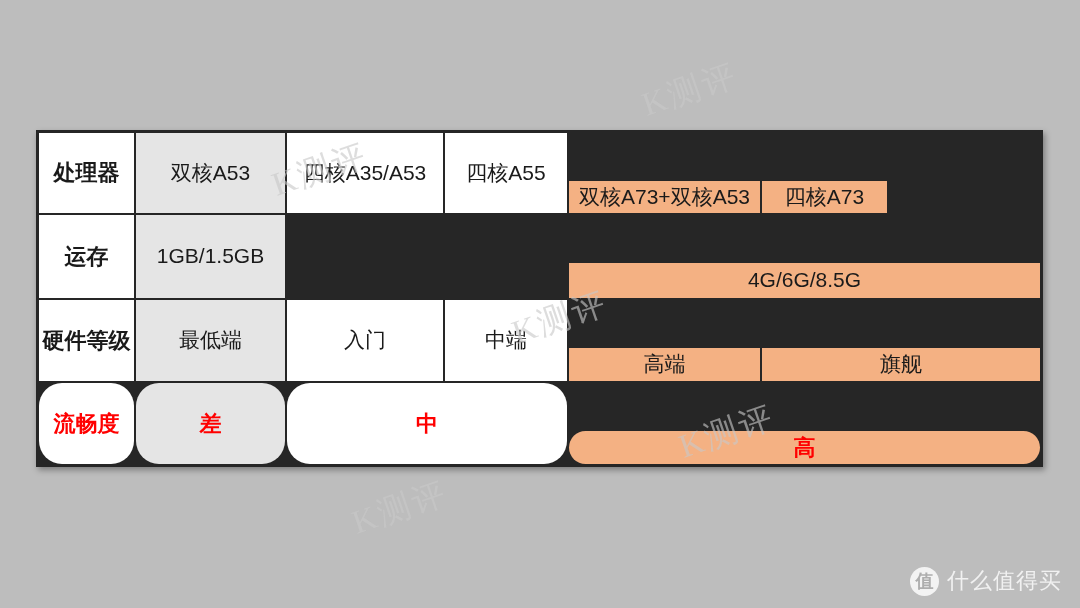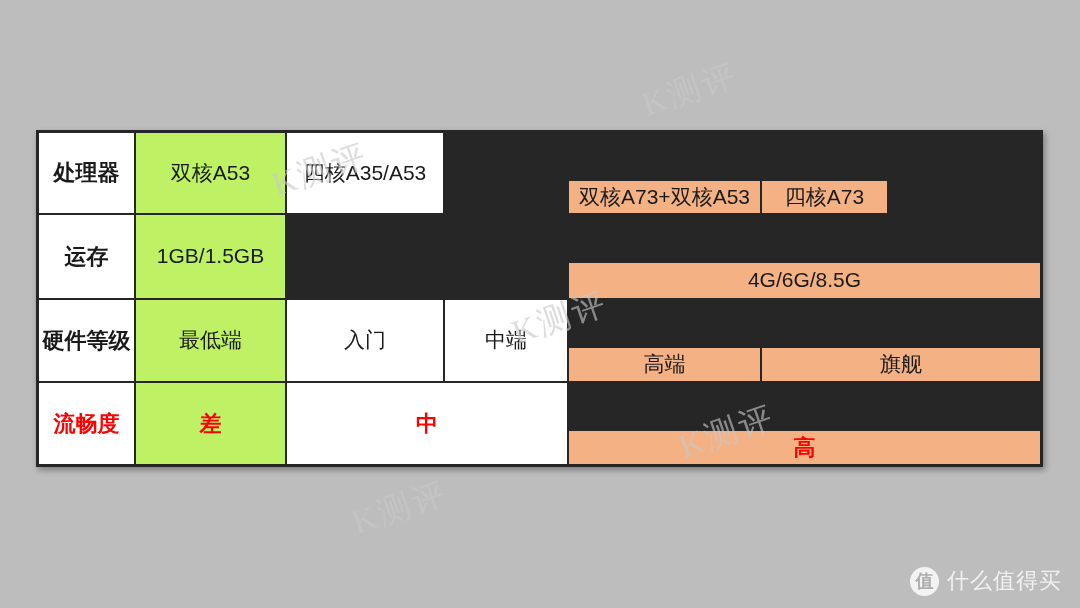--- a/index.html
+++ b/index.html
@@ -23,24 +23,24 @@
     box-shadow:2px 3px 6px rgba(0,0,0,0.35);
     z-index:1;
   }
   .cell{
     display:flex;align-items:center;justify-content:center;
     font-size:21px;color:#1a1a1a;
     text-align:left;line-height:1.15;
     padding:11px 2px;box-sizing:border-box;
   }
   .hd{font-weight:bold;background:#ffffff;font-size:22px;}
-  .yellow{background:#bef264;}
+  .yellow{background:#e5e5e5;}
   .peach {background:#ffffff;}
   .orange{background:#f4b183;margin-top:48px;}
-  .red{color:#ff0000;font-weight:bold;font-size:22px;}
+  .red{color:#ff0000;font-weight:bold;font-size:22px;border-radius:23px;}
 
   .c1{grid-column-start:1}.c2{grid-column-start:2}.c3{grid-column-start:3}
   .c4{grid-column-start:4}.c5{grid-column-start:5}.c6{grid-column-start:6}
   .c7{grid-column-start:7}.s2{grid-column-end:span 2}.s3{grid-column-end:span 3}
   .r1{grid-row:1}.r2{grid-row:2}.r3{grid-row:3}.r4{grid-row:4}
 
   
   .wm{
     position:absolute;
     font-family:"Liberation Serif","DejaVu Serif",serif;
@@ -80,20 +80,21 @@
   <div class="wm wm2">K测评</div>
   <div class="wm wm3">K测评</div>
   <div class="wm wm4">K测评</div>
   <div class="wm wm5">K测评</div>
 
   <div class="spec-table">
 
     <div class="cell hd r1 c1">处理器</div>
     <div class="cell yellow r1 c2">双核A53</div>
     <div class="cell peach r1 c3">四核A35/A53</div>
+    <div class="cell peach r1 c4">四核A55</div>
     <div class="cell orange r1 c5">双核A73+双核A53</div>
     <div class="cell orange r1 c6">四核A73</div>
 
     <div class="cell hd r2 c1">运存</div>
     <div class="cell yellow r2 c2">1GB/1.5GB</div>
     <div class="cell orange r2 c5 s3">4G/6G/8.5G</div>
 
     <div class="cell hd r3 c1">硬件等级</div>
     <div class="cell yellow r3 c2">最低端</div>
     <div class="cell peach r3 c3">入门</div>

